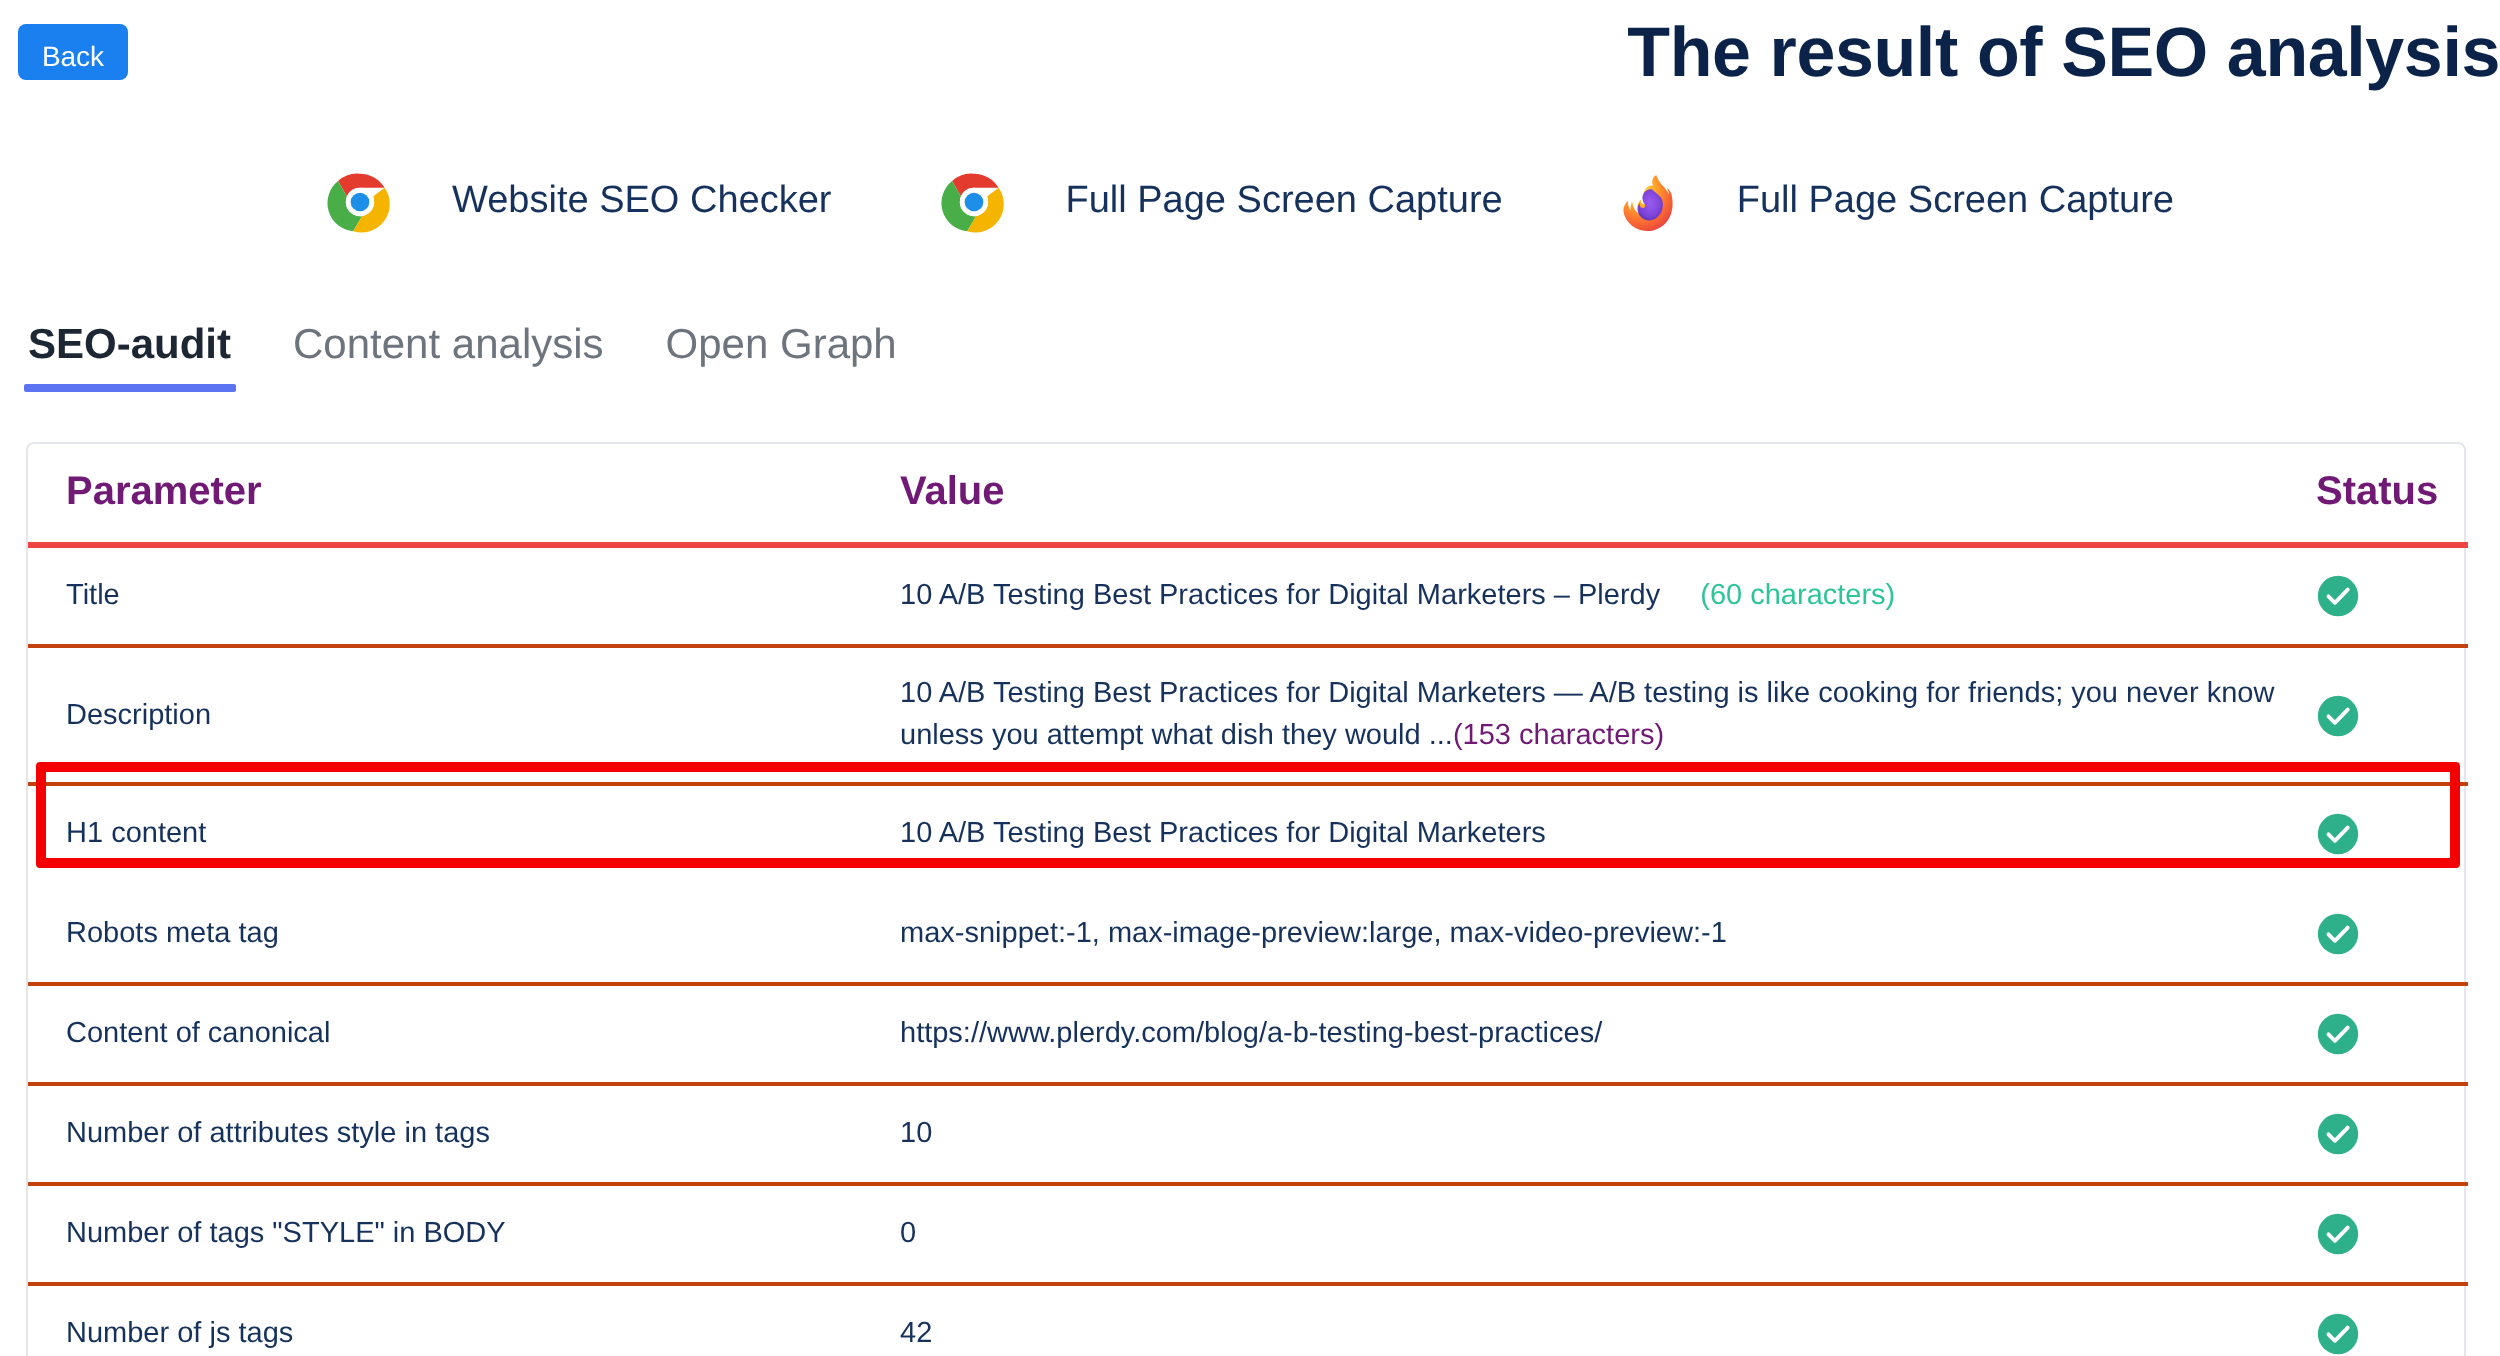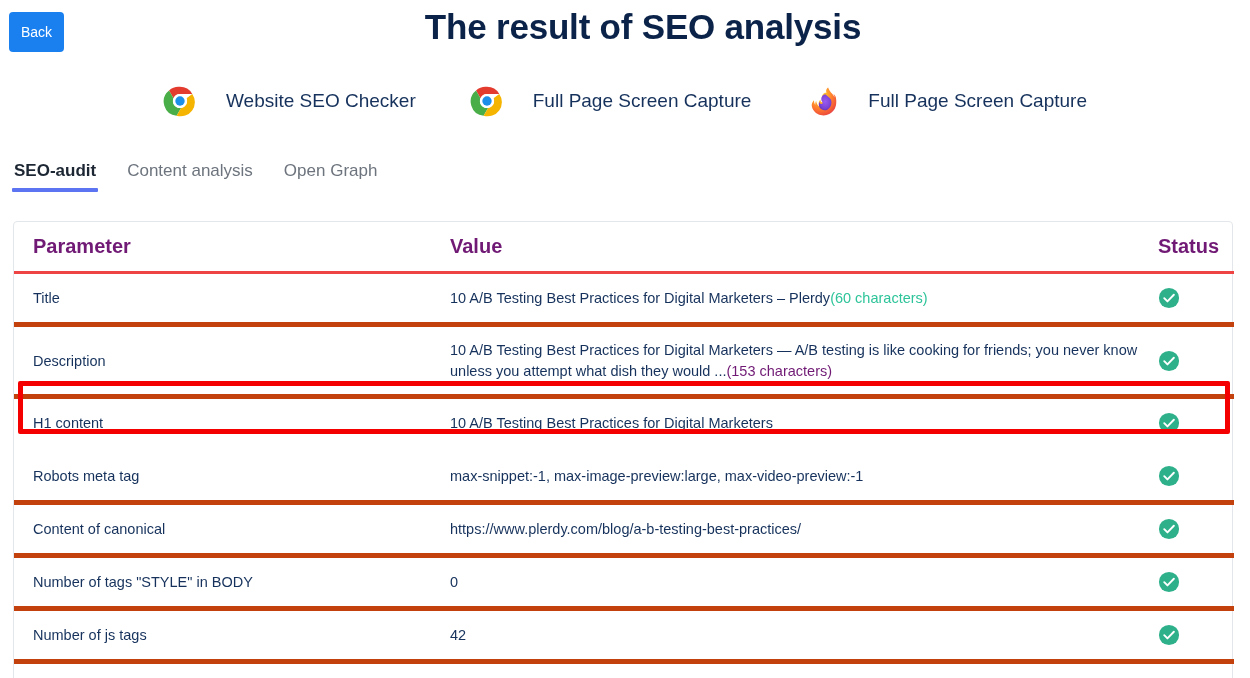--- a/index.html
+++ b/index.html
@@ -8,35 +8,35 @@
     width: 1250px; height: 678px;
     background: #ffffff;
     font-family: "Liberation Sans", sans-serif;
     -webkit-font-smoothing: antialiased;
   }
   .page { position: relative; width: 1250px; height: 678px; overflow: hidden; background:#fff; }
 
   
   .back-btn {
     position: absolute; left: 9px; top: 12px;
-    width: 55px; height: 40px;
+    width: 55px; height: 28px;
     background: #1a80f0;
     color: #ffffff;
     border: none; border-radius: 4px;
     font-family: "Liberation Sans", sans-serif;
     font-size: 14px; line-height: 32px;
     text-align: center;
     cursor: pointer;
     padding: 0;
   }
 
   
   .page-title {
     position: absolute; left: 0; top: 7px; width: 1250px;
-    text-align: center;
+    text-align: right;
     font-family: "Liberation Sans", sans-serif;
     font-size: 35px; font-weight: bold;
     color: #0b2349;
     letter-spacing: -0.2px;
     padding-left: 36px;
   }
 
   
   .ext-row {
     position: absolute; top: 84px; left: 0; width: 1250px;
@@ -57,21 +57,21 @@
   .ext-icon { width: 34px; height: 34px; display:block; flex: 0 0 34px; }
 
   
   .tabs {
     position: absolute; left: 12px; top: 161px;
     display: flex; align-items: flex-end; gap: 27px;
   }
   .tab {
     position: relative;
     font-family: "Liberation Sans", sans-serif;
-    font-size: 17px;
+    font-size: 21px;
     color: #6d747d;
     padding: 0 2px 11px 2px;
     cursor: pointer;
     white-space: nowrap;
   }
   .tab.active { color: #1d2733; font-weight: bold; }
   .tab.active::after {
     content: ""; position: absolute;
     left: 0; right: 0; bottom: 0;
     height: 4px; background: #5c73f2;
@@ -101,21 +101,21 @@
     font-size: 20px;
     font-weight: bold;
     color: #701a75;
     padding: 13px 0 13px 0;
     border-bottom: 3px solid #ef4444;
   }
   table.seo td {
     font-size: 14.5px;
     color: #16325c;
     padding: 13px 0 13px 0;
-    border-bottom: 5px solid #c2410c;
+    border-bottom: 2px solid #c2410c;
   }
   table.seo tr:last-child td { border-bottom: none; }
 
   .col-param { width: 436px; padding-left: 19px !important; }
   .col-value { width: 708px; padding-left: 0 !important; }
   .col-status { width: 76px; text-align: right; }
 
   td.col-param { color:#16325c; }
   td.col-value { line-height: 1.42; padding-right: 20px !important; }
 
@@ -209,21 +209,21 @@
       <thead>
         <tr>
           <th class="col-param">Parameter</th>
           <th class="col-value">Value</th>
           <th class="col-status">Status</th>
         </tr>
       </thead>
       <tbody id="tbody">
           <tr>
             <td class="col-param">Title</td>
-            <td class="col-value"><span>10 A/B Testing Best Practices for Digital Marketers – Plerdy</span><span class="charcount" style="color: rgb(46, 196, 154);">(60 characters)</span></td>
+            <td class="col-value"><span>10 A/B Testing Best Practices for Digital Marketers – Plerdy</span><span class="charcount" style="color: rgb(46, 196, 154); margin-left: 20px;">(60 characters)</span></td>
             <td class="col-status"><span><svg class="check" viewBox="0 0 24 24" xmlns="http://www.w3.org/2000/svg">
     <circle cx="12" cy="12" r="11" fill="#2eb08b"></circle>
     <path d="M6.8 12.2l3.5 3.5 7-7.2" fill="none" stroke="#ffffff" stroke-width="2.1" stroke-linecap="round" stroke-linejoin="round"></path>
   </svg></span></td>
           </tr>
           <tr>
             <td class="col-param">Description</td>
             <td class="col-value"><span>10 A/B Testing Best Practices for Digital Marketers — A/B testing is like cooking for friends; you never know unless you attempt what dish they would ...</span><span class="charcount" style="color: #701a75;">(153 characters)</span></td>
             <td class="col-status"><span><svg class="check" viewBox="0 0 24 24" xmlns="http://www.w3.org/2000/svg">
     <circle cx="12" cy="12" r="11" fill="#2eb08b"></circle>
@@ -242,20 +242,28 @@
             <td class="col-param">Robots meta tag</td>
             <td class="col-value"><span>max-snippet:-1, max-image-preview:large, max-video-preview:-1</span></td>
             <td class="col-status"><span><svg class="check" viewBox="0 0 24 24" xmlns="http://www.w3.org/2000/svg">
     <circle cx="12" cy="12" r="11" fill="#2eb08b"></circle>
     <path d="M6.8 12.2l3.5 3.5 7-7.2" fill="none" stroke="#ffffff" stroke-width="2.1" stroke-linecap="round" stroke-linejoin="round"></path>
   </svg></span></td>
           </tr>
           <tr>
             <td class="col-param">Content of canonical</td>
             <td class="col-value"><span>https://www.plerdy.com/blog/a-b-testing-best-practices/</span></td>
+            <td class="col-status"><span><svg class="check" viewBox="0 0 24 24" xmlns="http://www.w3.org/2000/svg">
+    <circle cx="12" cy="12" r="11" fill="#2eb08b"></circle>
+    <path d="M6.8 12.2l3.5 3.5 7-7.2" fill="none" stroke="#ffffff" stroke-width="2.1" stroke-linecap="round" stroke-linejoin="round"></path>
+  </svg></span></td>
+          </tr>
+          <tr>
+            <td class="col-param">Number of attributes style in tags</td>
+            <td class="col-value"><span>10</span></td>
             <td class="col-status"><span><svg class="check" viewBox="0 0 24 24" xmlns="http://www.w3.org/2000/svg">
     <circle cx="12" cy="12" r="11" fill="#2eb08b"></circle>
     <path d="M6.8 12.2l3.5 3.5 7-7.2" fill="none" stroke="#ffffff" stroke-width="2.1" stroke-linecap="round" stroke-linejoin="round"></path>
   </svg></span></td>
           </tr>
           <tr>
             <td class="col-param">Number of tags "STYLE" in BODY</td>
             <td class="col-value"><span>0</span></td>
             <td class="col-status"><span><svg class="check" viewBox="0 0 24 24" xmlns="http://www.w3.org/2000/svg">
     <circle cx="12" cy="12" r="11" fill="#2eb08b"></circle>

